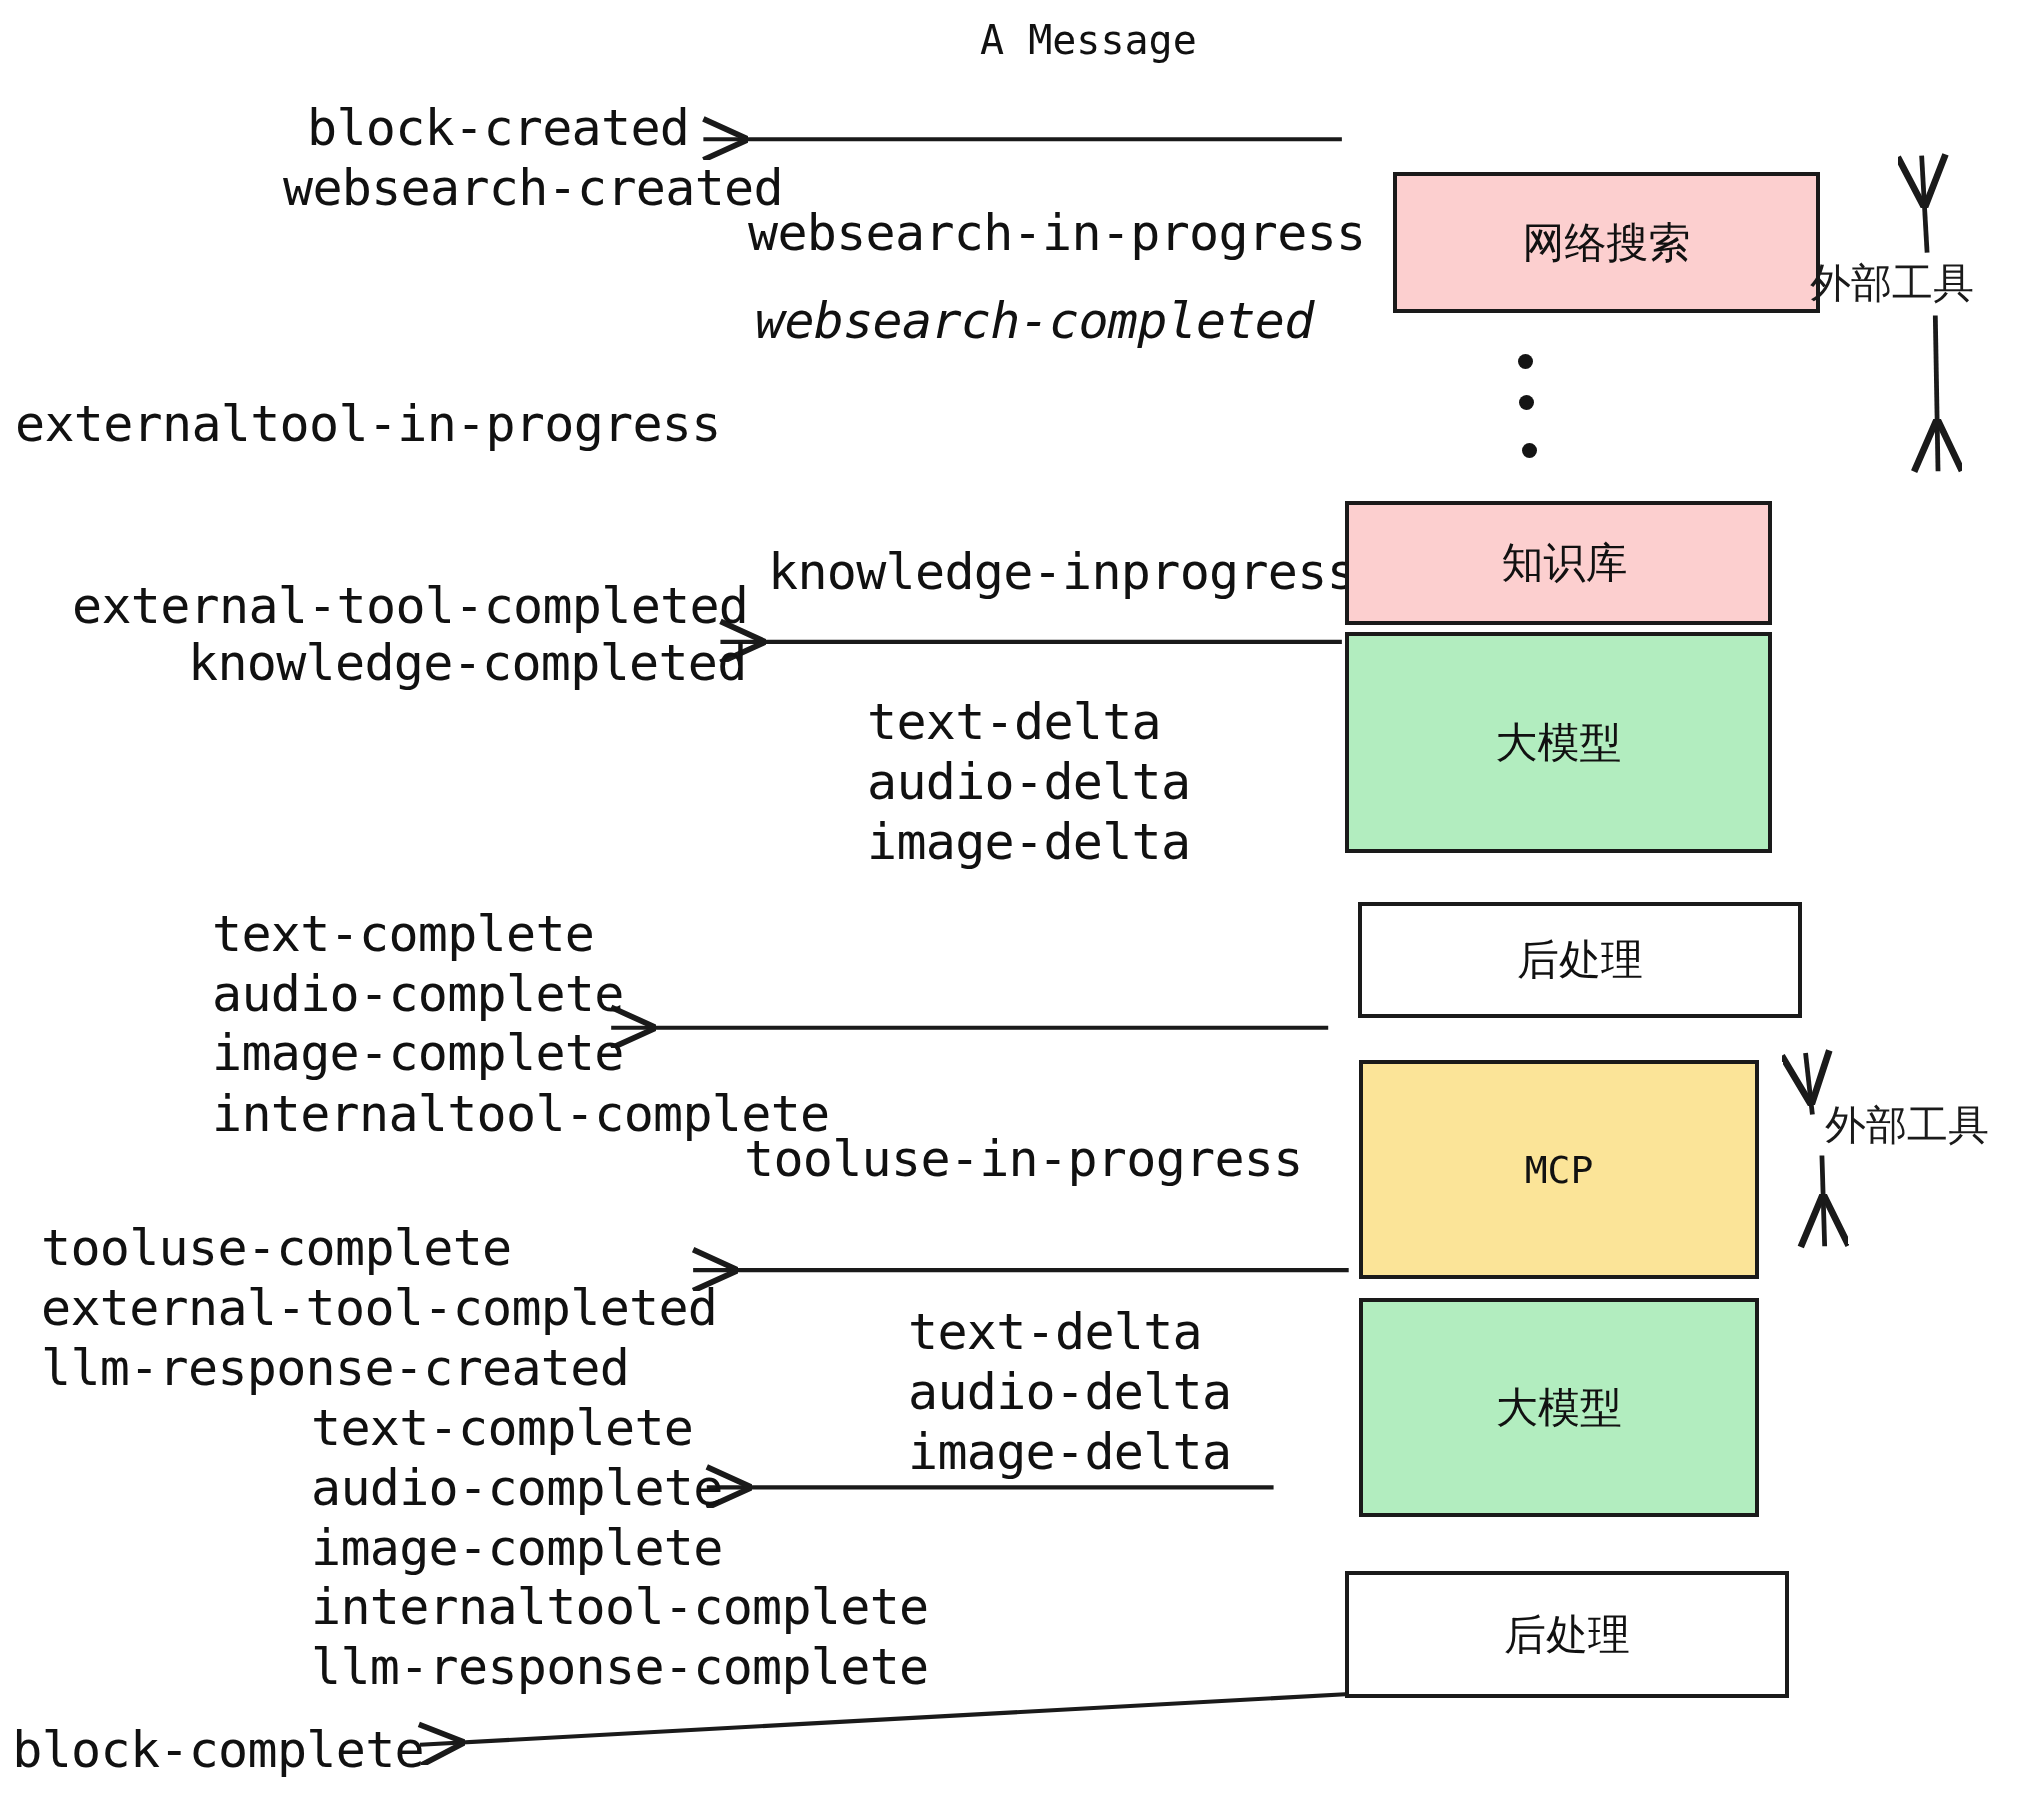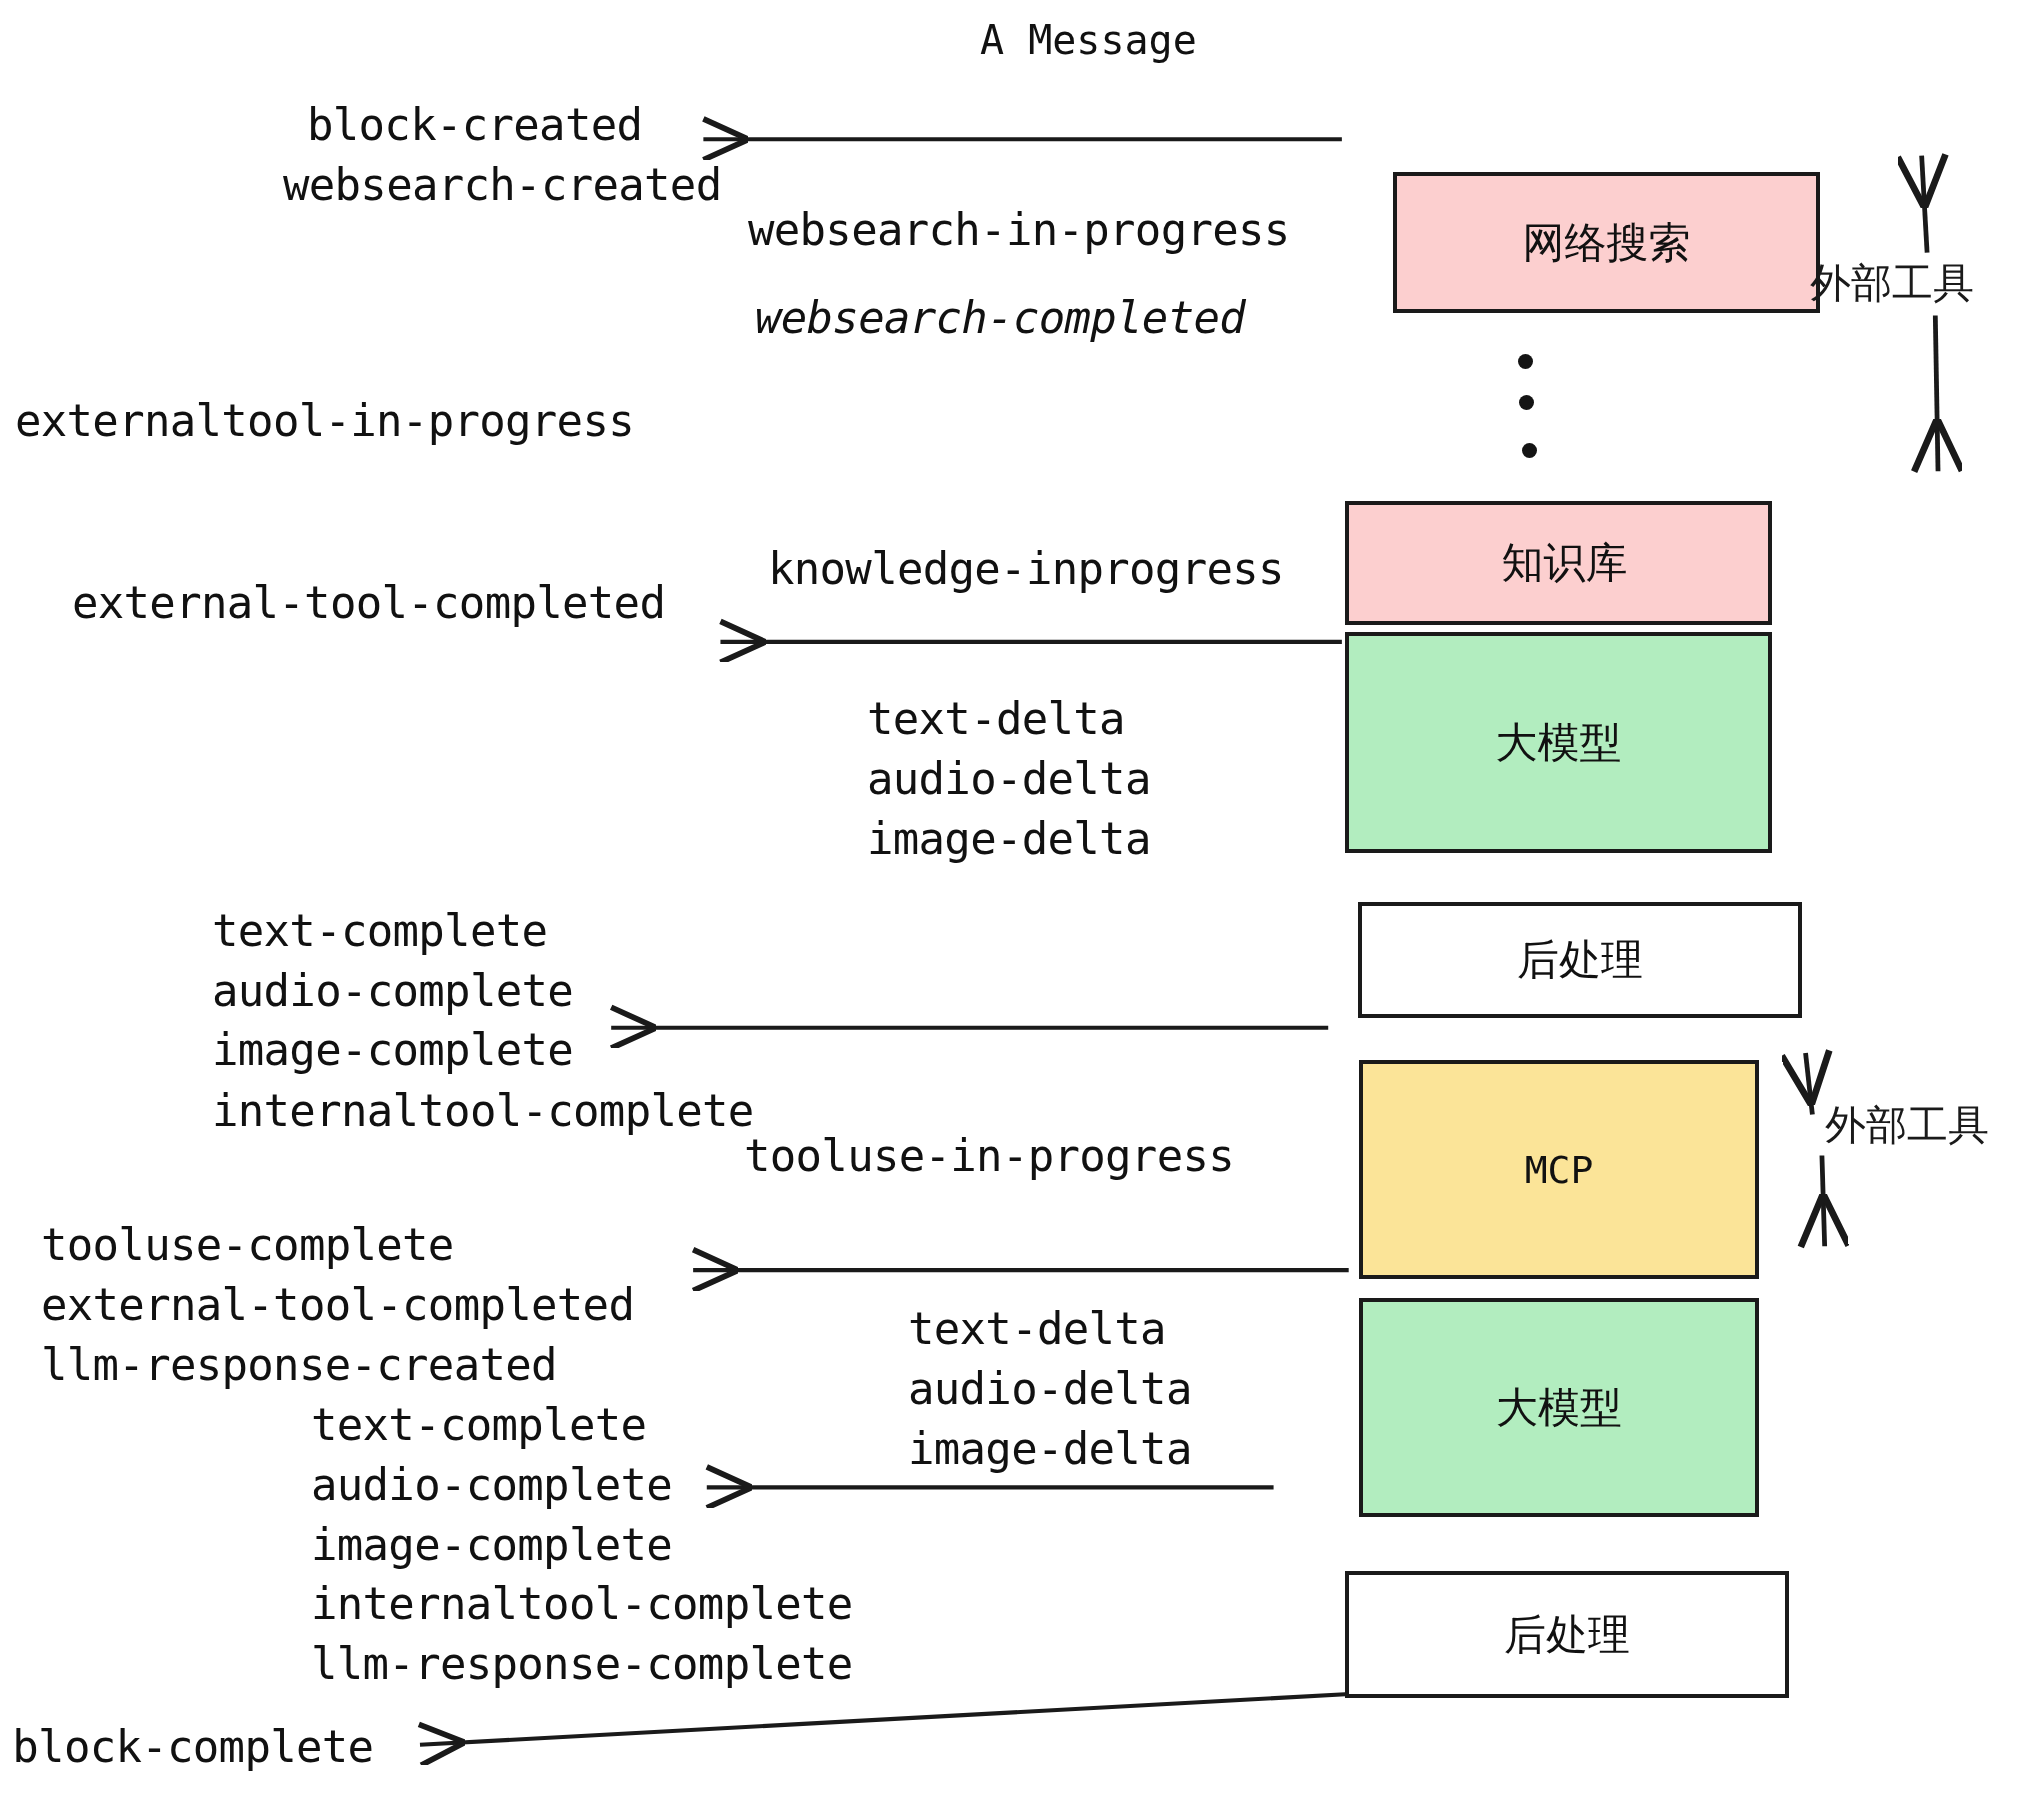--- a/index.html
+++ b/index.html
@@ -11,21 +11,21 @@
     position: relative;
     width: 2035px;
     height: 1796px;
     background: #ffffff;
     font-family: "DejaVu Sans Mono", monospace;
     overflow: hidden;
   }
   .evt {
     position: absolute;
     font-family: "DejaVu Sans Mono", monospace;
-    font-size: 44px;
+    font-size: 50px;
     color: #111111;
     white-space: nowrap;
     letter-spacing: -0.7px;
   }
   .title {
     position: absolute;
     font-family: "DejaVu Sans Mono", monospace;
     font-size: 40px;
     color: #111111;
     white-space: nowrap;
@@ -109,20 +109,21 @@
   <div class="title" style="left:980px; top:17px;">A Message</div>
 
   <div class="evt" style="left:307px; top:99px;">block-created</div>
   <div class="evt" style="left:283px; top:159px;">websearch-created</div>
   <div class="evt" style="left:748px; top:204px;">websearch-in-progress</div>
   <div class="evt" style="left:755px; top:292px;font-style:italic;">websearch-completed</div>
   <div class="evt" style="left:15px; top:395px;">externaltool-in-progress</div>
 
   <div class="evt" style="left:768px; top:543px;">knowledge-inprogress</div>
   <div class="evt" style="left:72px; top:577px;">external-tool-completed</div>
+  <div class="evt" style="left:188px; top:634px;">knowledge-completed</div>
 
   <div class="evt" style="left:867px; top:693px;">text-delta</div>
   <div class="evt" style="left:867px; top:753px;">audio-delta</div>
   <div class="evt" style="left:867px; top:813px;">image-delta</div>
 
   <div class="evt" style="left:212px; top:905px;">text-complete</div>
   <div class="evt" style="left:212px; top:965px;">audio-complete</div>
   <div class="evt" style="left:212px; top:1024px;">image-complete</div>
   <div class="evt" style="left:212px; top:1085px;">internaltool-complete</div>
   <div class="evt" style="left:744px; top:1130px;">tooluse-in-progress</div>

